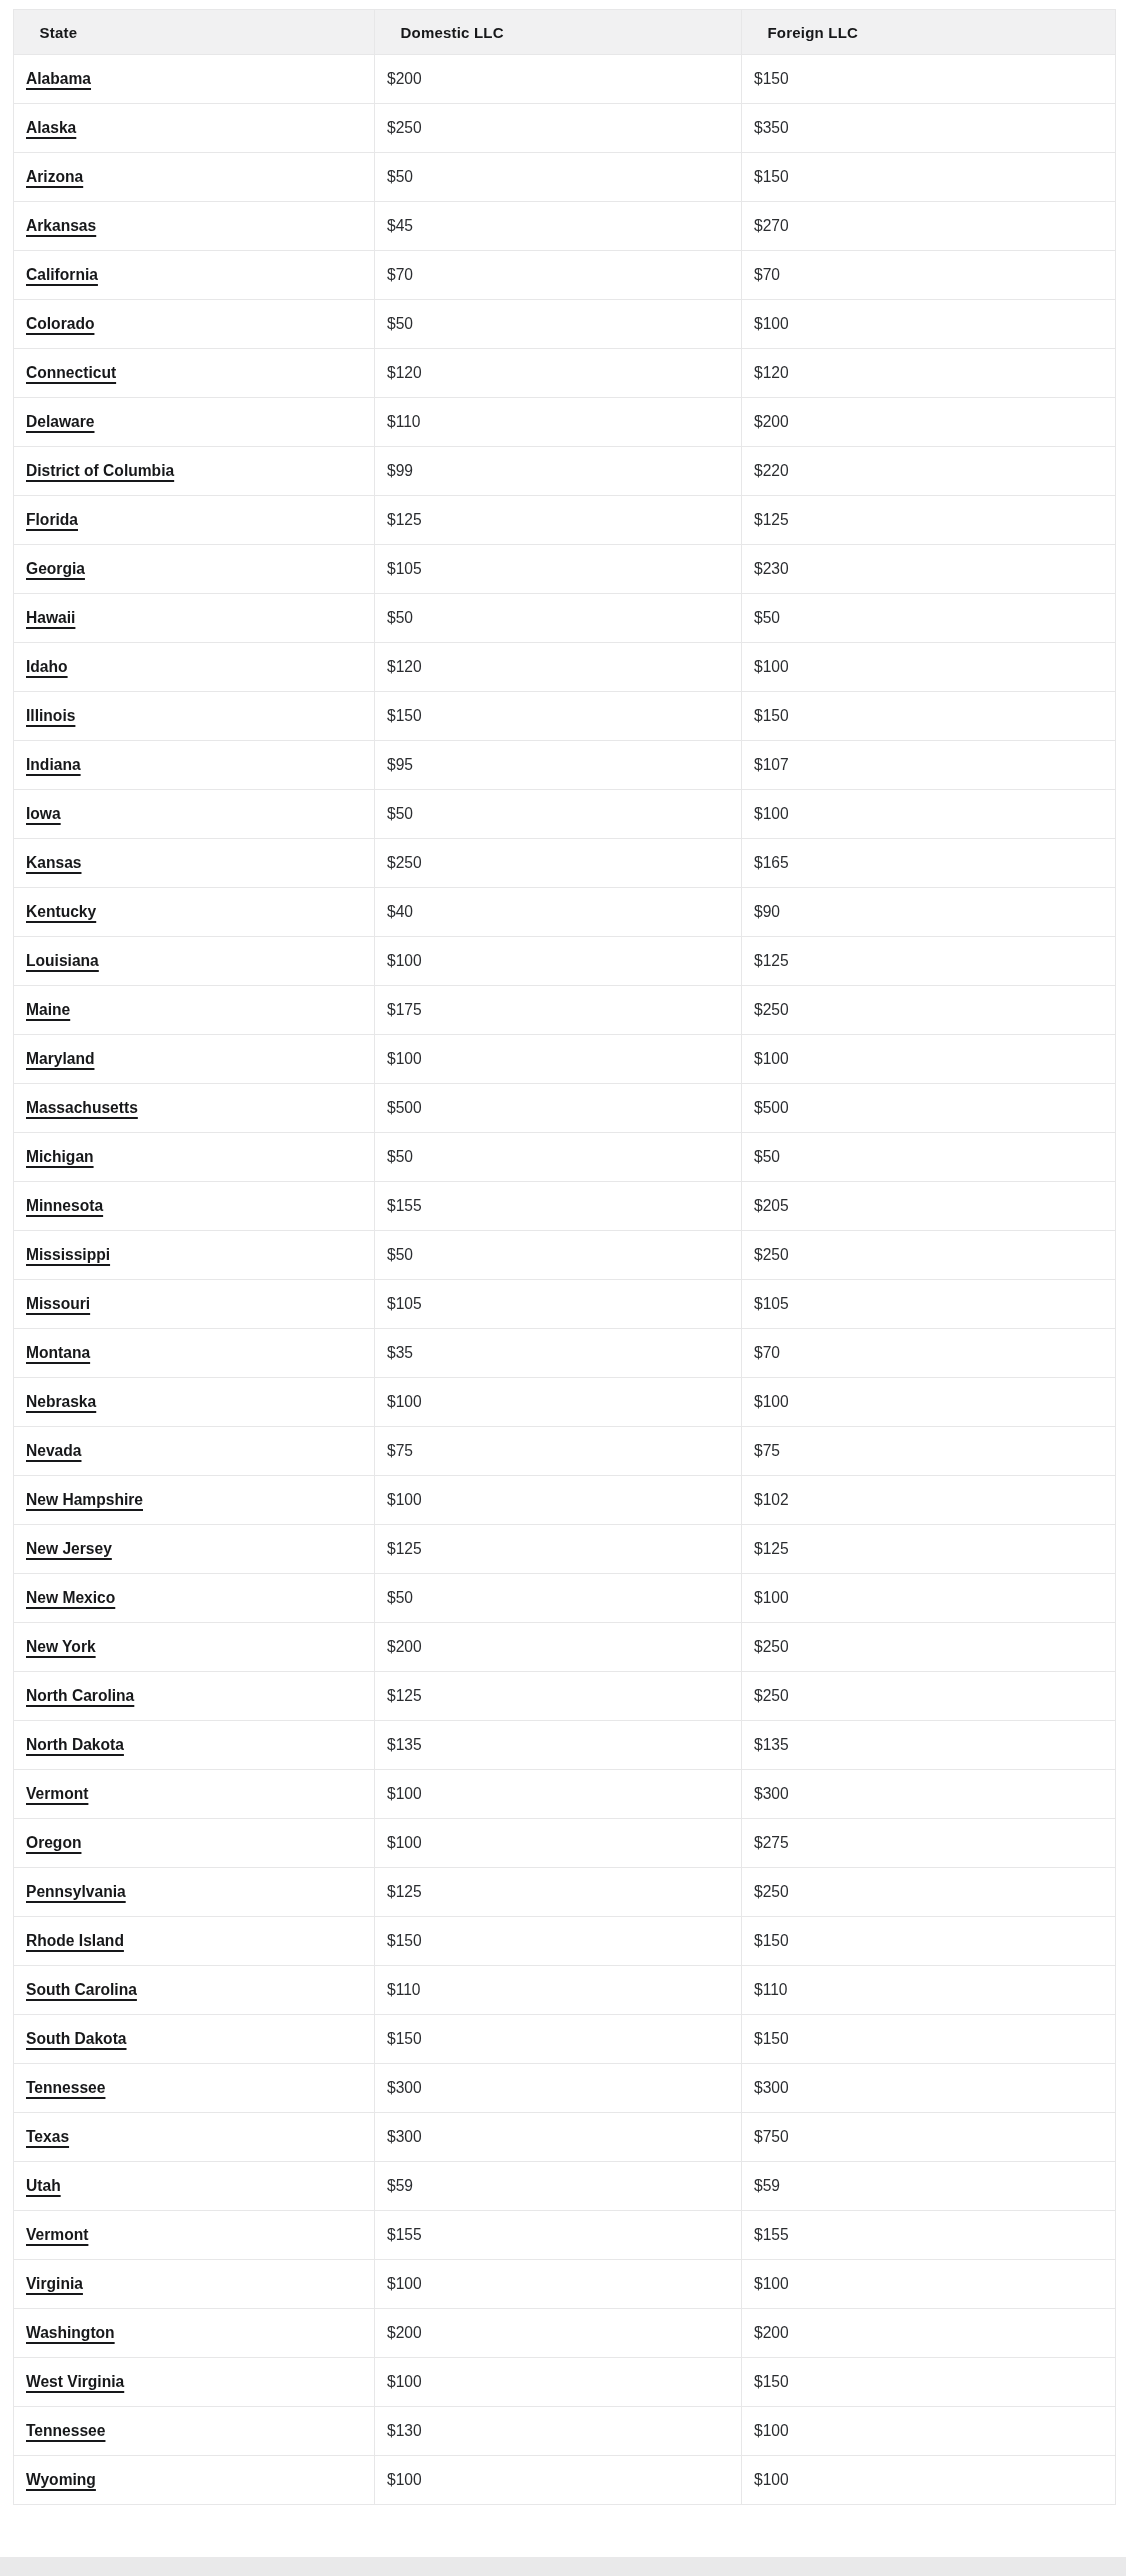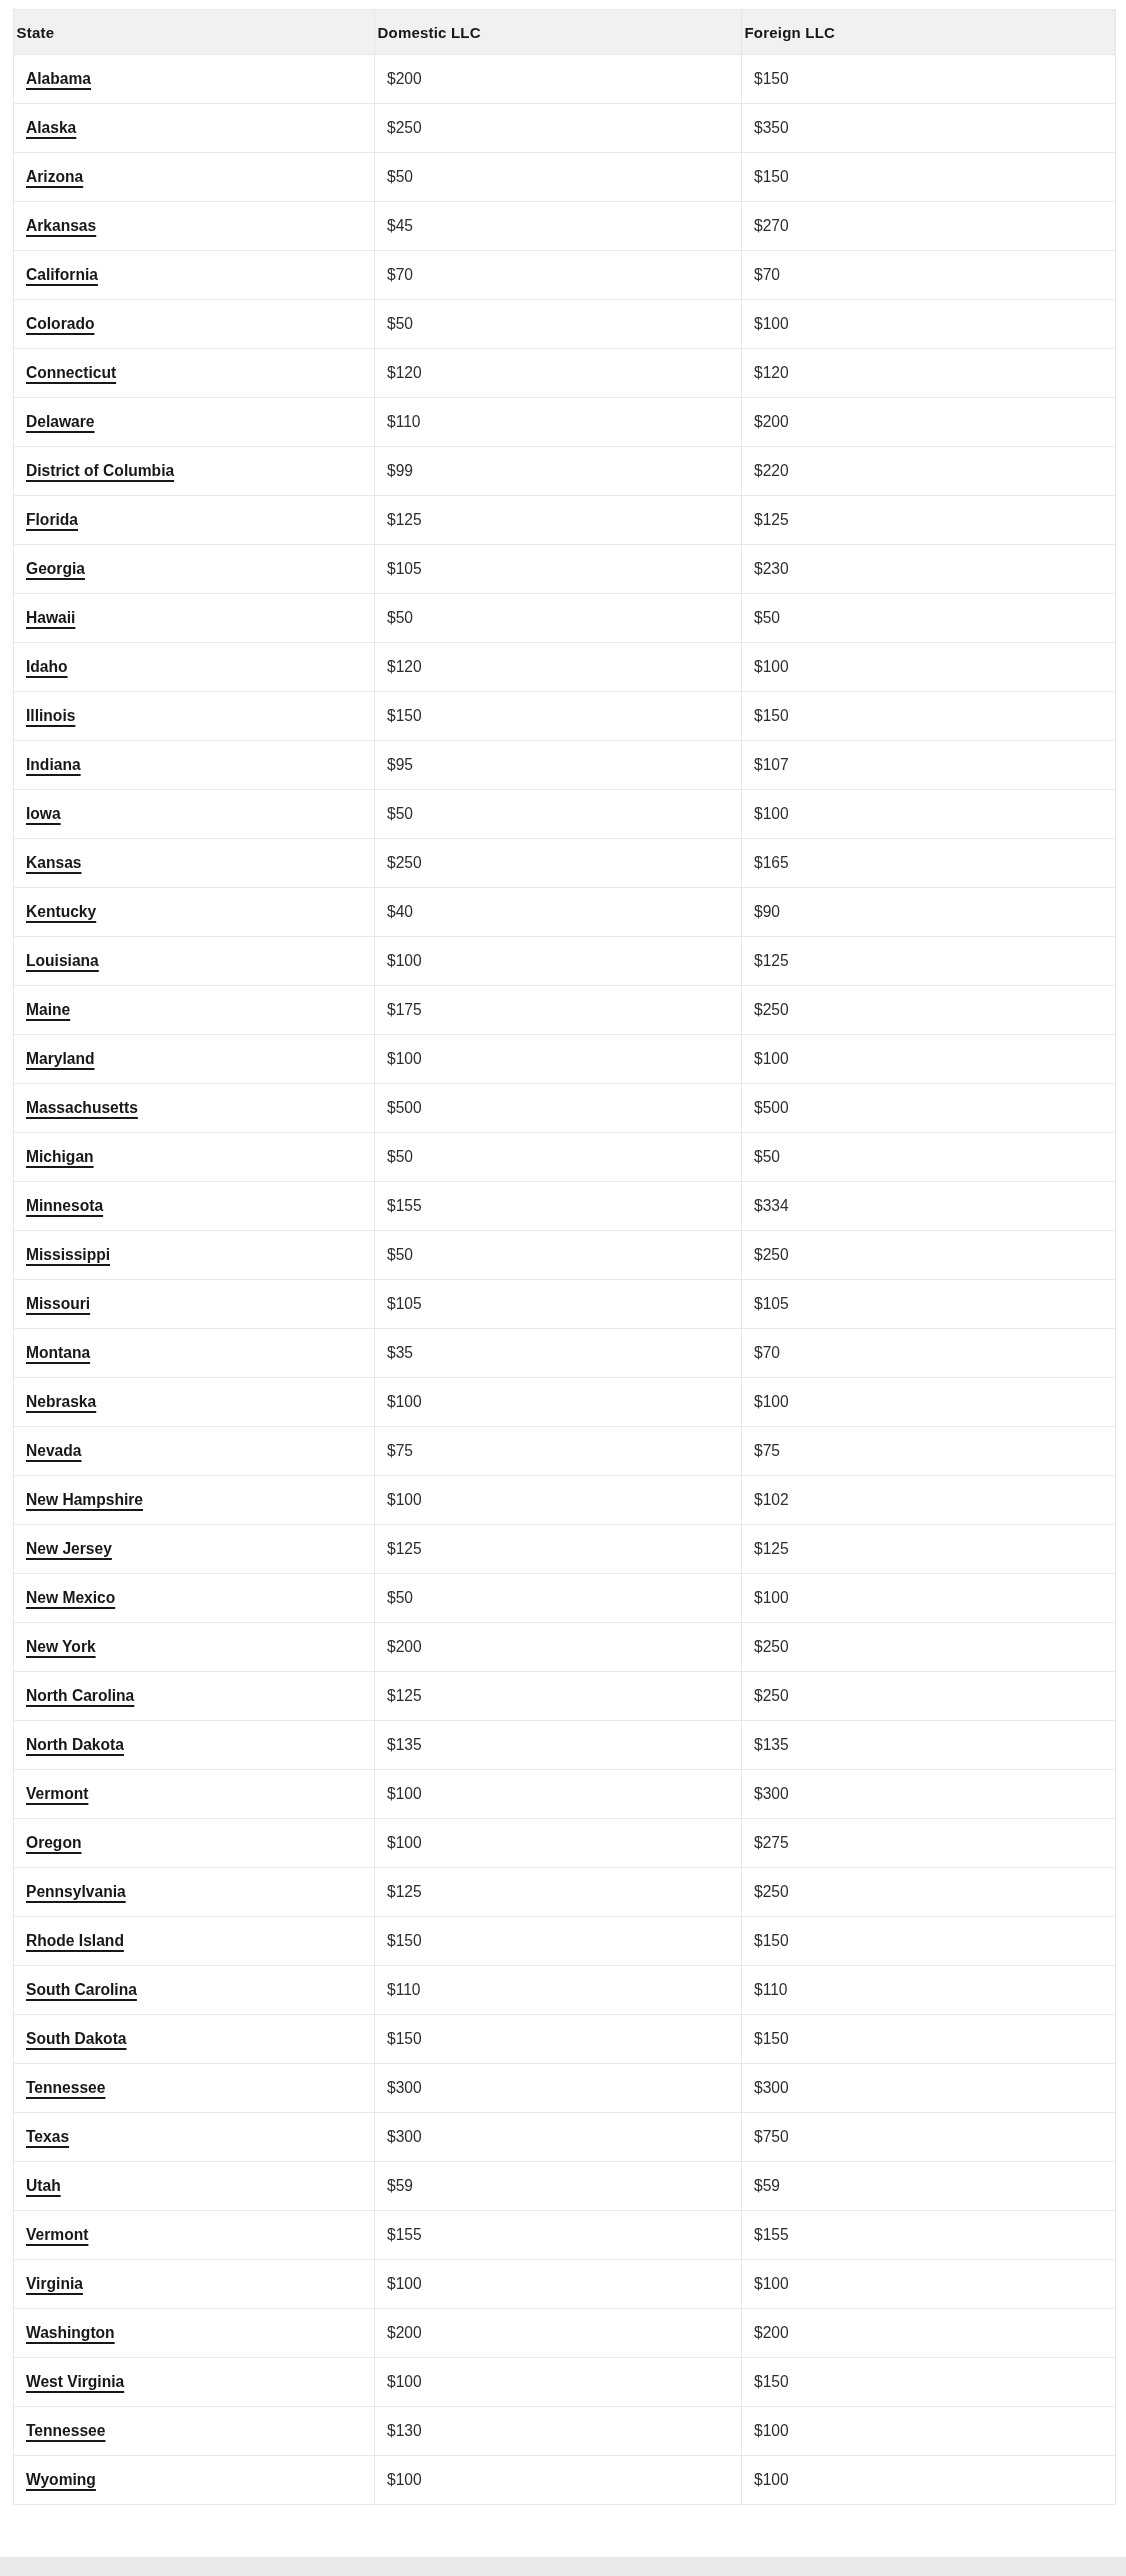--- a/index.html
+++ b/index.html
@@ -28,21 +28,21 @@
     top: 9.4px;
     width: 1101px;
     border-collapse: collapse;
     table-layout: fixed;
   }
   table.fee-table th {
     background: var(--header-bg);
     border: 0.8px solid var(--border-color);
     height: 45px;
     box-sizing: border-box;
-    padding: 0 3px;
+    padding: 0 26px;
     text-align: left;
     vertical-align: middle;
     font-size: 15px;
     font-weight: 700;
     color: #17181a;
     letter-spacing: 0.2px;
   }
   table.fee-table td {
     border: 0.8px solid var(--border-color);
     height: 49px;
@@ -200,21 +200,21 @@
           <td>$500</td>
         </tr>
         <tr>
           <td><a class="state-link" href="#">Michigan</a></td>
           <td>$50</td>
           <td>$50</td>
         </tr>
         <tr>
           <td><a class="state-link" href="#">Minnesota</a></td>
           <td>$155</td>
-          <td>$334</td>
+          <td>$205</td>
         </tr>
         <tr>
           <td><a class="state-link" href="#">Mississippi</a></td>
           <td>$50</td>
           <td>$250</td>
         </tr>
         <tr>
           <td><a class="state-link" href="#">Missouri</a></td>
           <td>$105</td>
           <td>$105</td>

